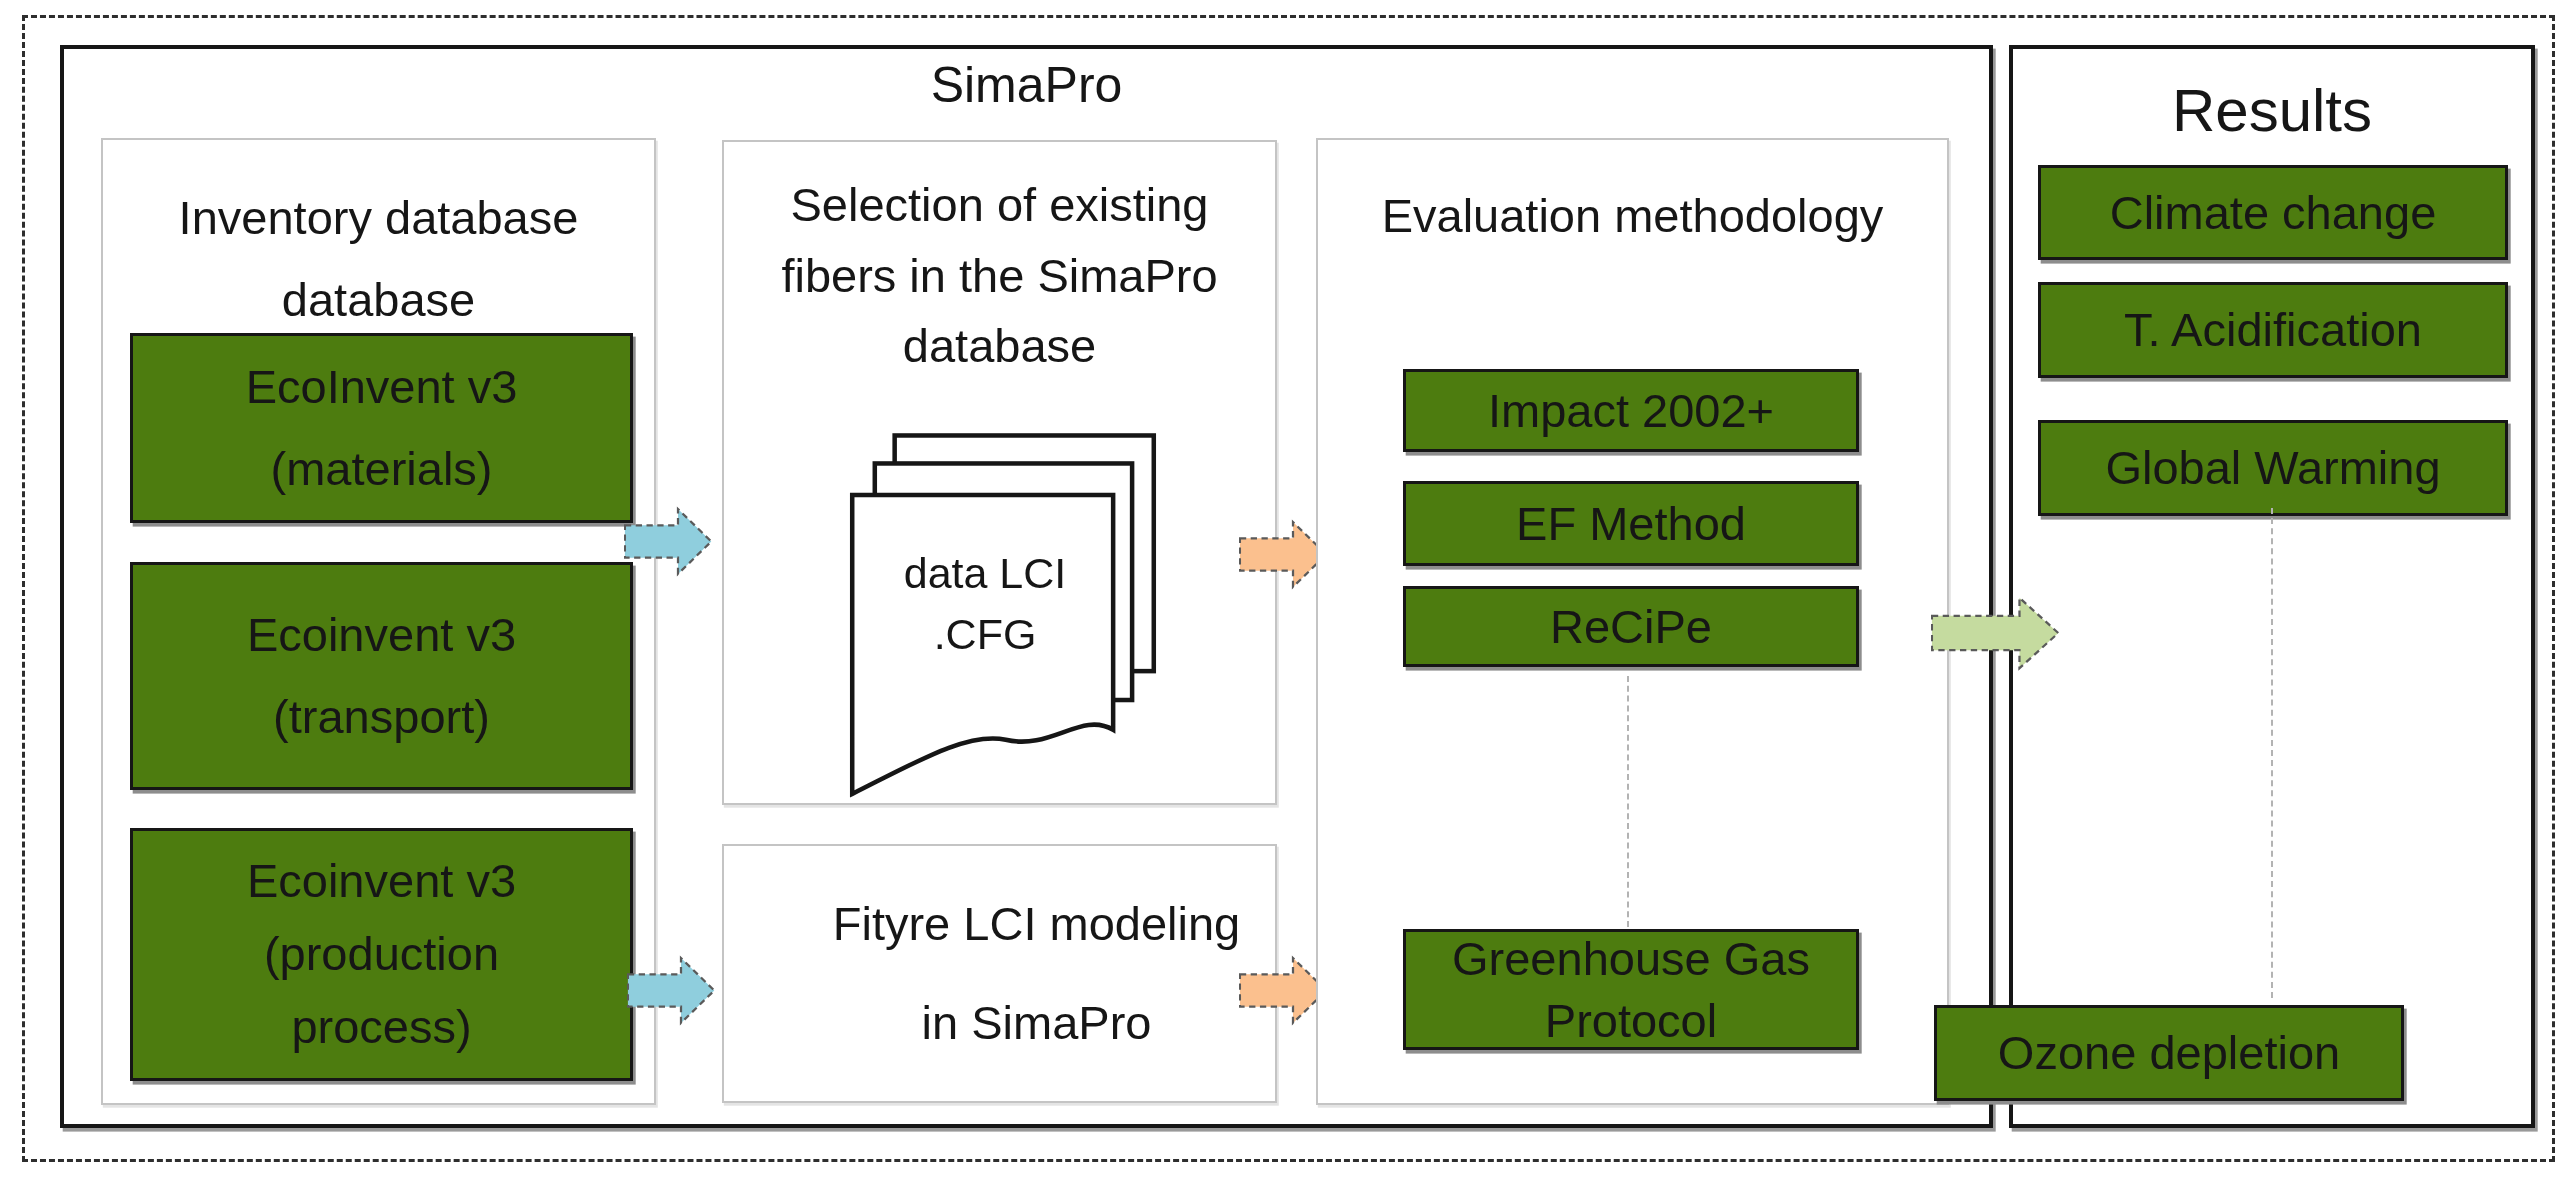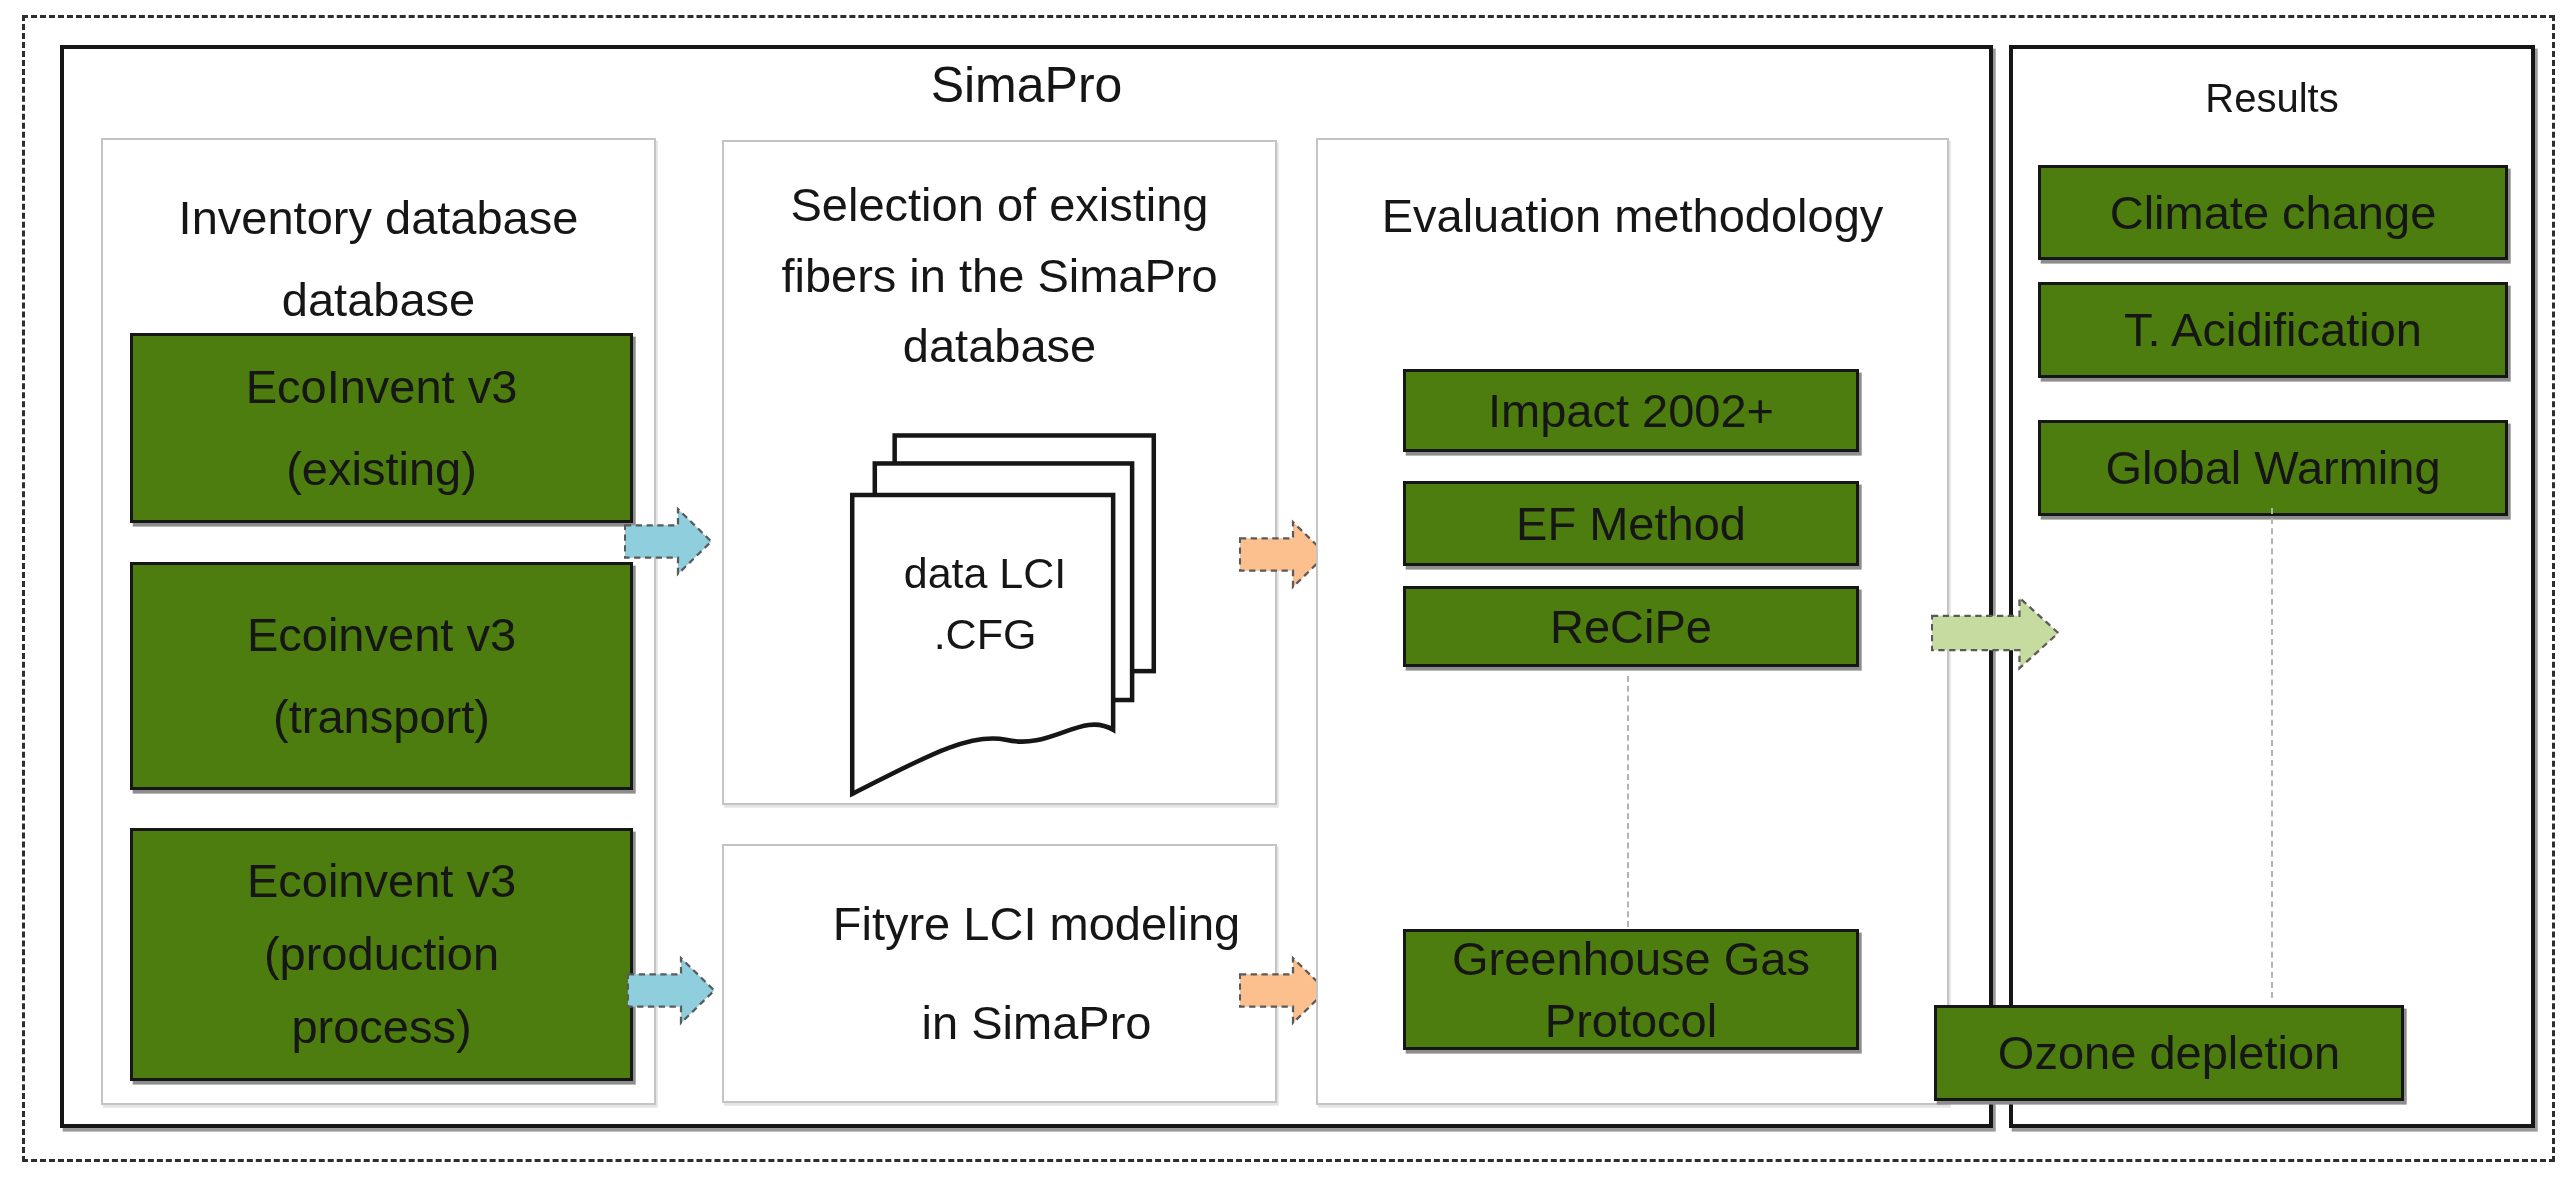--- a/index.html
+++ b/index.html
@@ -44,21 +44,21 @@
 
   <div class="abs graycol" style="left:101px;top:138px;width:555px;height:967px;"></div>
 
   <div class="abs hdr" style="left:101px;top:177px;width:555px;line-height:1.75;">
     <div>Inventory database</div>
     <div>database</div>
   </div>
 
   <div class="abs blackbox lh-wide" style="left:130px;top:333px;width:503px;height:190px;">
     <div>EcoInvent v3</div>
-    <div>(existing)</div>
+    <div>(materials)</div>
   </div>
 
   <div class="abs blackbox lh-wide" style="left:130px;top:562px;width:503px;height:228px;">
     <div>Ecoinvent v3</div>
     <div>(transport)</div>
   </div>
 
   <div class="abs blackbox lh-mid" style="left:130px;top:828px;width:503px;height:253px;">
     <div>Ecoinvent v3</div>
     <div>(production</div>
@@ -124,21 +124,21 @@
     <div>Greenhouse Gas</div>
     <div>Protocol</div>
   </div>
 
   <svg class="abs" style="left:1931px;top:595px;z-index:5;" width="130" height="76" viewBox="0 0 144 84">
     <polygon points="1,23 98,23 98,3 141,42 98,81 98,61 1,61" stroke="#5a5a5a" stroke-width="2.5" stroke-dasharray="7 5" fill="#C5DB9F"></polygon>
   </svg>
 
   <div class="abs panel" style="left:2009px;top:45px;width:526px;height:1083px;"></div>
 
-  <div class="abs title" style="left:2009px;top:76px;width:526px;font-size:40px;text-align:center;">Results</div>
+  <div class="abs title" style="left:2009px;top:76px;width:526px;font-size:60px;text-align:center;">Results</div>
 
   <div class="abs blackbox" style="left:2038px;top:165px;width:470px;height:95px;">
     <div>Climate change</div>
   </div>
   <div class="abs blackbox" style="left:2038px;top:282px;width:470px;height:96px;">
     <div>T. Acidification</div>
   </div>
   <div class="abs blackbox" style="left:2038px;top:420px;width:470px;height:96px;">
     <div>Global Warming</div>
   </div>

